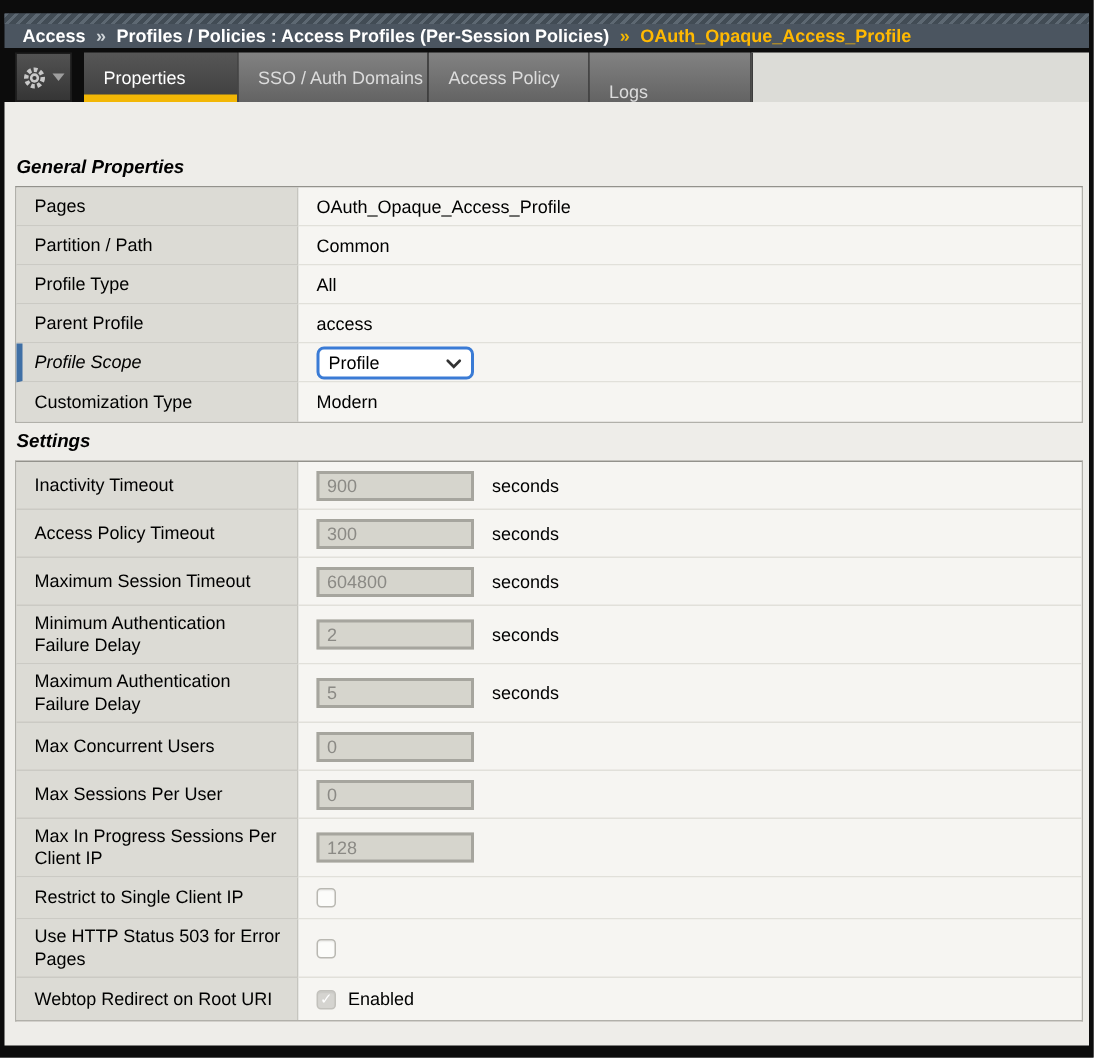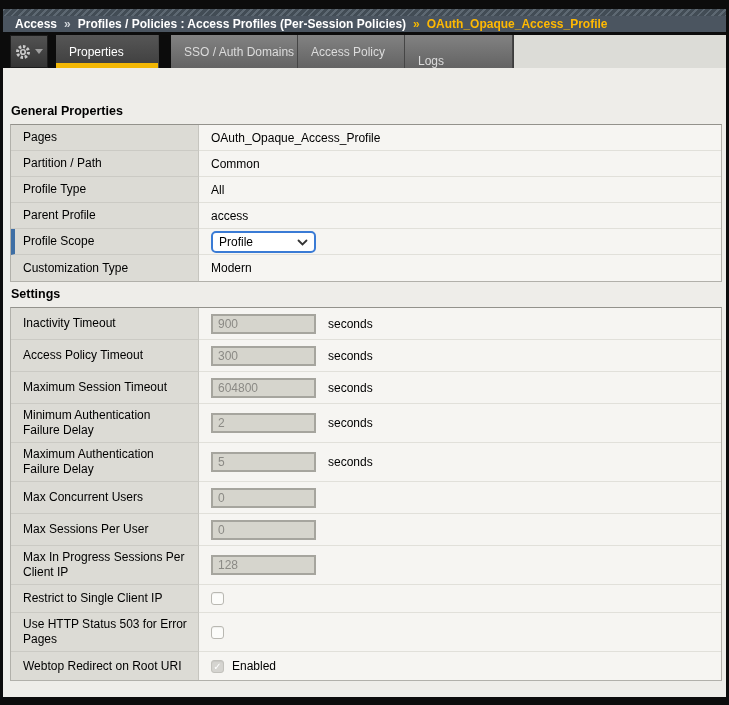--- a/index.html
+++ b/index.html
@@ -24,33 +24,33 @@
   .gear-caret{width:0;height:0;border-left:4px solid transparent;border-right:4px solid transparent;border-top:5px solid #9f9f9f;margin-left:4px;}
   .tabs{display:flex;height:33px;}
   .tab{position:relative;height:33px;padding:0 0 0 13px;display:flex;align-items:center;
      background:linear-gradient(#828282,#636363);color:#dcdcdc;border-right:1px solid #454545;cursor:pointer;}
   .tab.active{background:linear-gradient(#565656,#3e3e3e);color:#fff;}
   .tab.active::after{content:"";position:absolute;left:0;right:0;bottom:0;height:5px;background:#f2b705;}
   .tab-filler{flex:1;height:33px;background:#dcdcd7;border-left:1px solid #3c3c3c;}
 
   
   .content{background:#eeede9;height:629px;padding:0 4px 0 7px;overflow:hidden;}
-  .section-title{font-weight:bold;font-size:12.5px;margin:36px 0 6px 1px;}
+  .section-title{font-weight:bold;font-size:12.5px;margin:36px 0 6px 1px;font-style:italic;}
   .section-title.settings-title{margin-top:5px;}
   .ptable{border:1px solid #b1b0aa;border-top:1px solid #93928c;background:#f6f5f2;}
   .trow{display:flex;}
   .tlabel{width:188px;flex:none;display:flex;align-items:center;padding:4px 8px 4px 12px;
      background:#dcdbd5;border-right:1px solid #c6c5bf;border-bottom:1px solid #cbcac4;line-height:1.25;}
   .tvalue{flex:1;display:flex;align-items:center;padding:4px 8px 4px 12px;
      background:#f6f5f2;border-bottom:1px solid #e1e0da;}
   .trow:last-child .tlabel,.trow:last-child .tvalue{border-bottom:none;}
   .gp .trow{height:26px;}
   .st .trow.h32{min-height:32px;}
   .st .trow.h28{min-height:28px;}
-  .trow.hl .tlabel{border-left:4px solid #3f6fa5;padding-left:8px;}
+  .trow.hl .tlabel{border-left:4px solid #3f6fa5;padding-left:8px;font-style:italic;}
 
   
   .select-box{width:105px;height:22px;background:#fff;border:2px solid #3a7bd5;border-radius:5px;
      display:flex;align-items:center;padding:0 6px;cursor:pointer;}
   .select-box .sel-text{flex:1;color:#000;}
   .tinput{width:105px;height:20px;background:#d6d5cd;border:2px solid #a6a59e;color:#8b8a85;
      font-family:"Liberation Sans","DejaVu Sans",sans-serif;font-size:12px;padding:0 5px;outline:none;}
   .suffix{margin-left:12px;color:#000;}
   .cb{width:13px;height:13px;flex:none;border:1px solid #b9b8b2;border-radius:3px;background:#fcfcfa;
      box-shadow:inset 0 1px 1px rgba(0,0,0,0.06);cursor:pointer;}
@@ -79,21 +79,21 @@
         <circle cx="8" cy="8" r="5.5" fill="none" stroke="#c9c9c9" stroke-width="3" stroke-dasharray="2.5 1.7"></circle>
         <circle cx="8" cy="8" r="3.1" fill="#c9c9c9"></circle>
         <circle cx="8" cy="8" r="1.4" fill="#3a3a3a"></circle>
       </svg>
       <span class="gear-caret"></span>
     </div>
     <div class="tabs" id="tabs">
         <div class="tab active" style="width: 103px;">
           <span>Properties</span>
         </div>
-        <div class="tab" style="width: 127px; margin-left: 12px;">
+        <div class="tab" style="width: 127px;">
           <span>SSO / Auth Domains</span>
         </div>
         <div class="tab" style="width: 107px;">
           <span>Access Policy</span>
         </div>
         <div class="tab" style="width: 108px; align-items: flex-end;">
           <span>Logs</span>
         </div>
       </div>
     <div class="tab-filler"></div>

